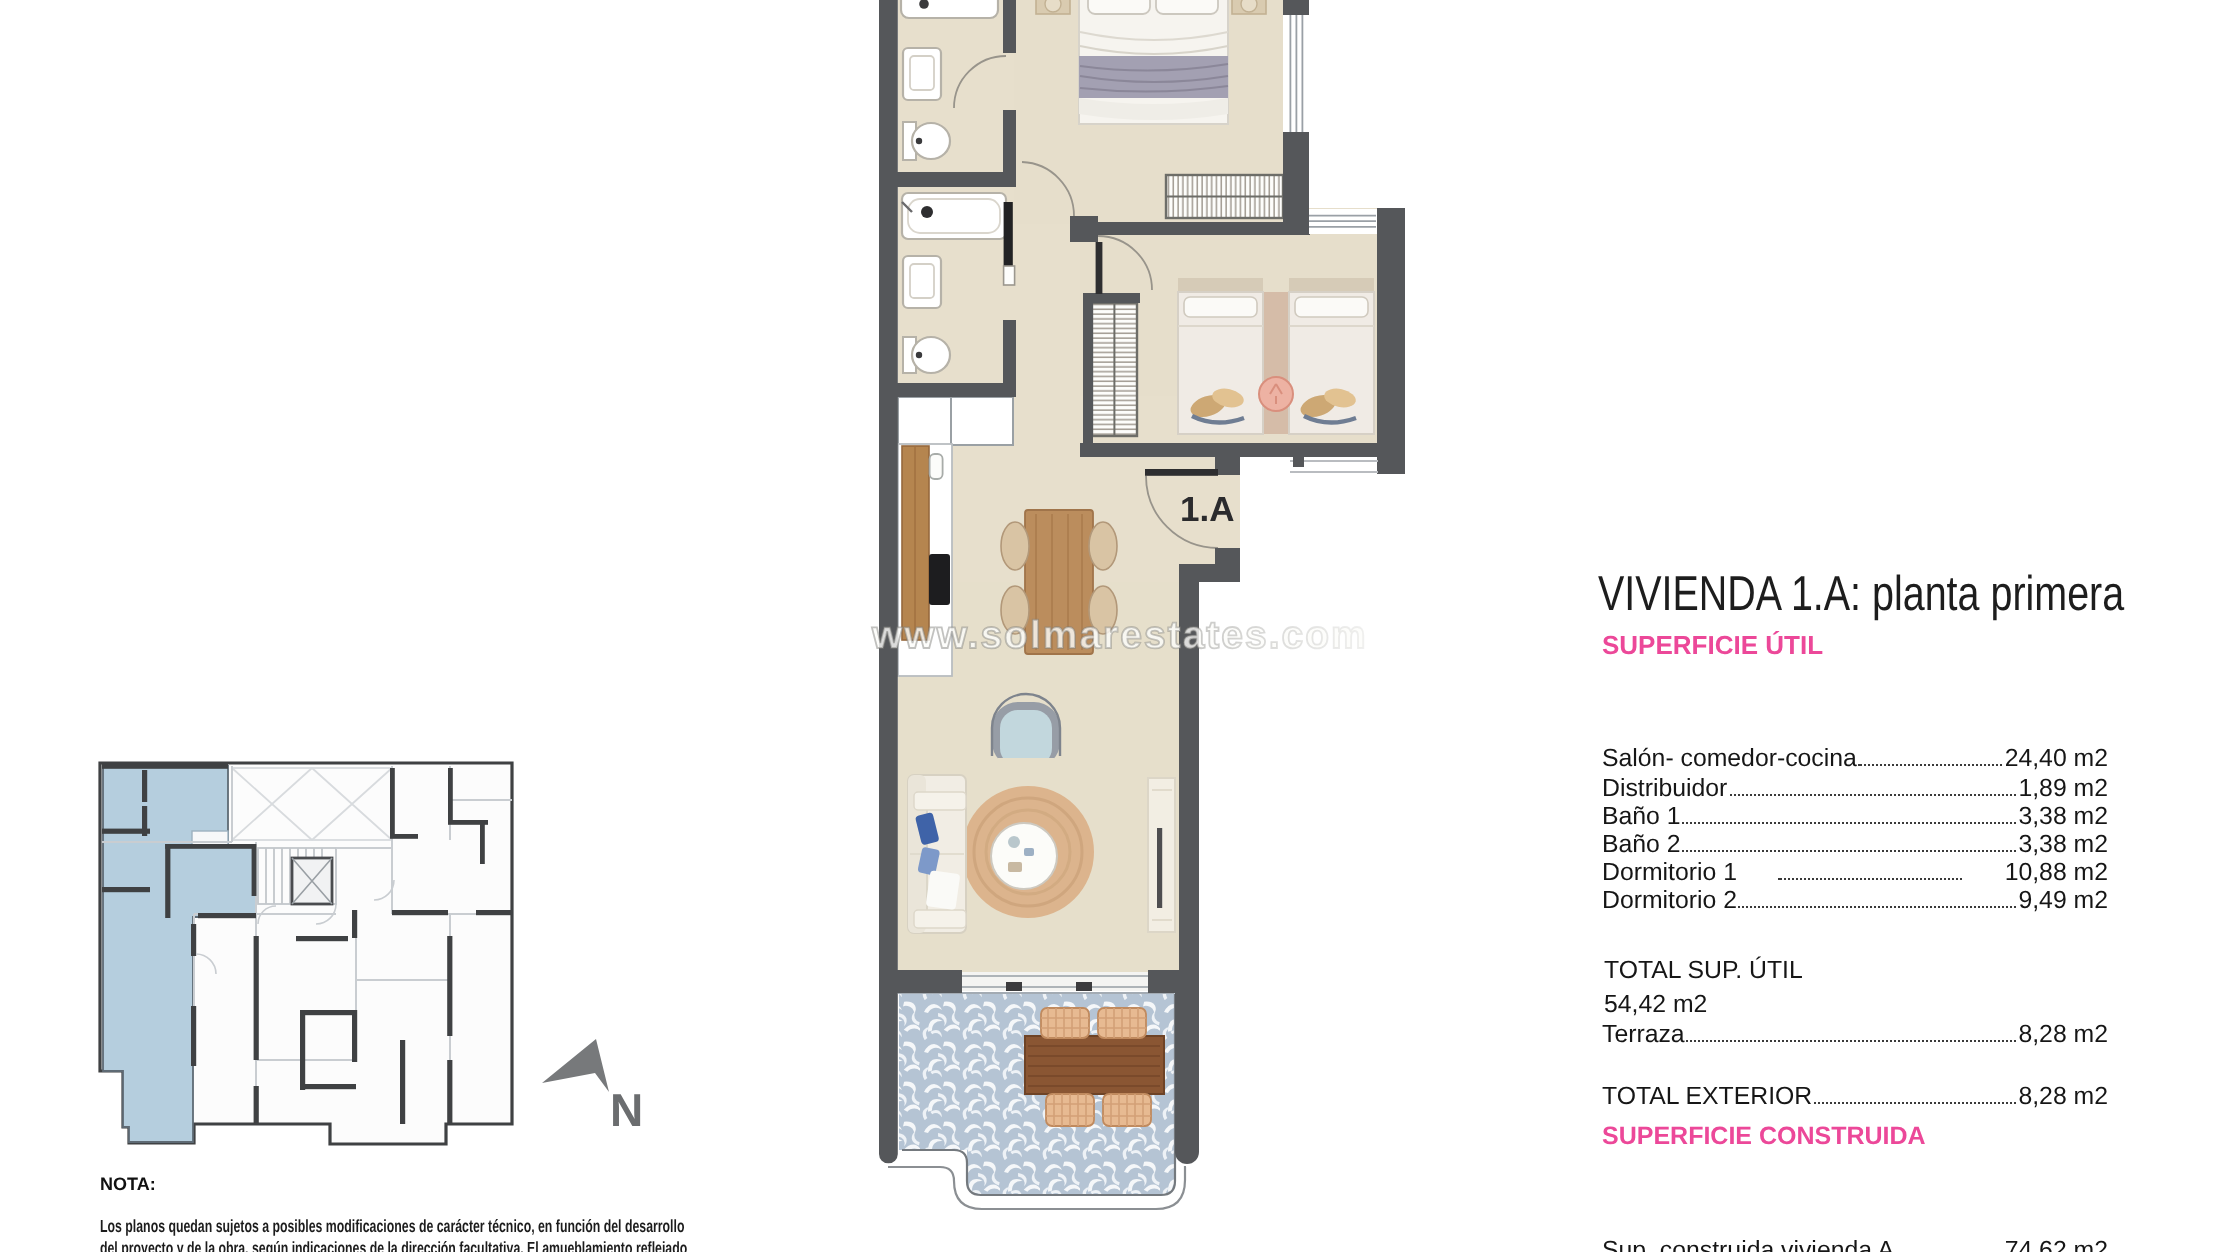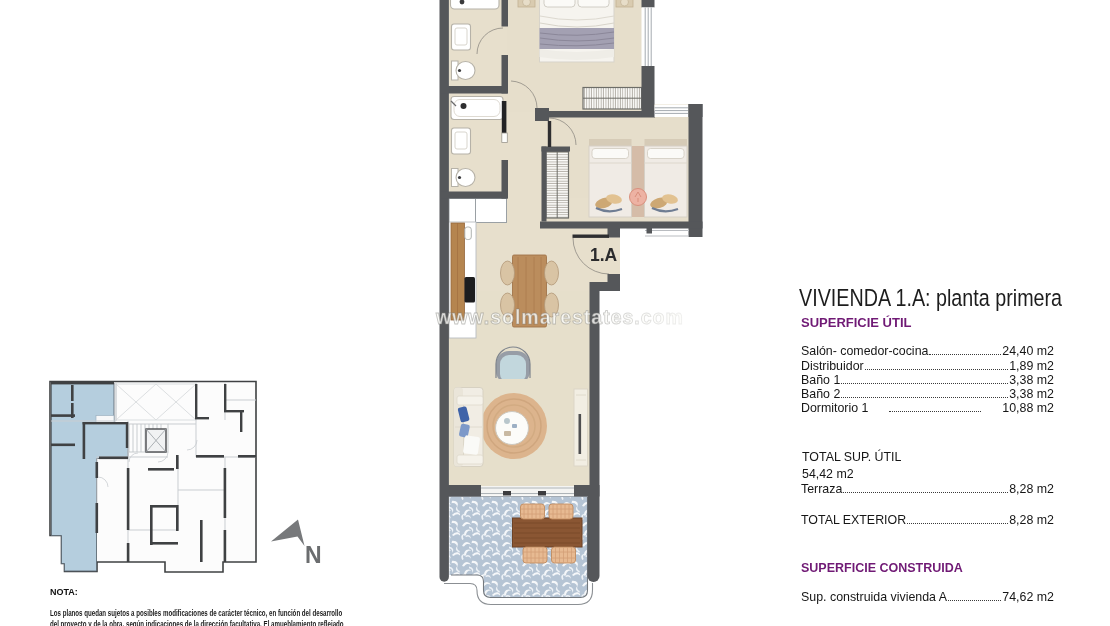--- a/index.html
+++ b/index.html
@@ -1,22 +1,22 @@
 <!DOCTYPE html>
 <html><head>
 <meta charset="utf-8">
 <style>
   html,body{margin:0;padding:0;background:#fff;}
   #page{position:relative;width:1110px;height:626px;overflow:hidden;background:#ffffff;
         font-family:"Liberation Sans", sans-serif;padding-left:12px;}
   #plansvg{position:absolute;left:0;top:0;}
   .row{position:absolute;display:flex;align-items:baseline;width:253px;left:801px;
-       font-size:12.4px;color:#161616;white-space:nowrap;}
+       font-size:12.4px;color:#161616;white-space:nowrap;margin-top:28px;}
   .row .fill{flex:1;border-bottom:1.6px dotted #3a3a3a;margin:0 1px 2px 1px;}
-  .hdr{position:absolute;left:801px;color:#701a75;font-weight:bold;white-space:nowrap;text-align:center;}
+  .hdr{position:absolute;left:801px;color:#ec4899;font-weight:bold;white-space:nowrap;text-align:center;}
 </style>
 </head>
 <body>
 <div id="page">
 <svg id="plansvg" width="1110" height="626" viewBox="0 0 1110 626" xmlns="http://www.w3.org/2000/svg">
 <defs>
   <pattern id="terr" width="20" height="20" patternUnits="userSpaceOnUse">
     <rect width="20" height="20" fill="#b5c4d4"></rect>
     <g fill="#f5f7f9">
       <path d="M2,6 q2,-4 5,-4 q3,0.5 4,3 q-2,-1.5 -4,-1 q-2,0.5 -3,2.5 z"></path>
@@ -378,20 +378,25 @@
       <span class="fill"></span>
       <span>3,38 m2</span>
     </div>
 
 <div class="row" style="top:400.5px;gap:20px;">
       <span>Dormitorio 1</span>
       <span class="fill"></span>
       <span>10,88 m2</span>
     </div>
 
+<div class="row" style="top:414.5px;">
+      <span>Dormitorio 2</span>
+      <span class="fill"></span>
+      <span>9,49 m2</span>
+    </div>
 
 <div class="row" style="top:450px;flex-direction:column;">
       <span>TOTAL SUP. ÚTIL</span>
       <span class="fill"></span>
       <span>54,42 m2</span>
     </div>
 
 <div class="row" style="top:481.5px;">
       <span>Terraza</span>
       <span class="fill"></span>

